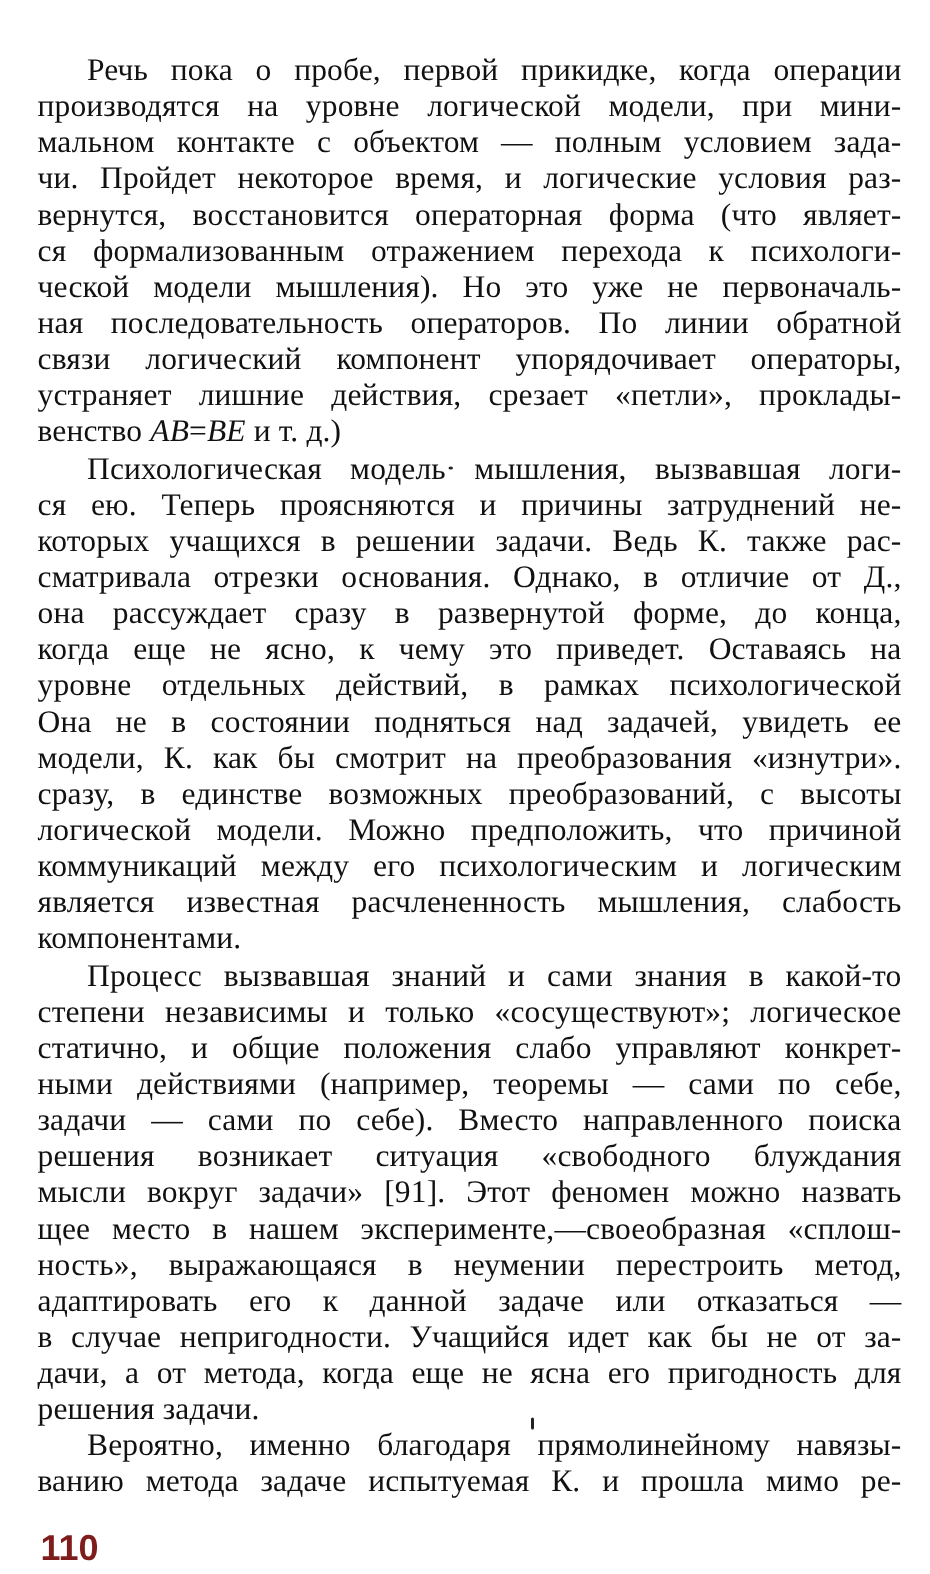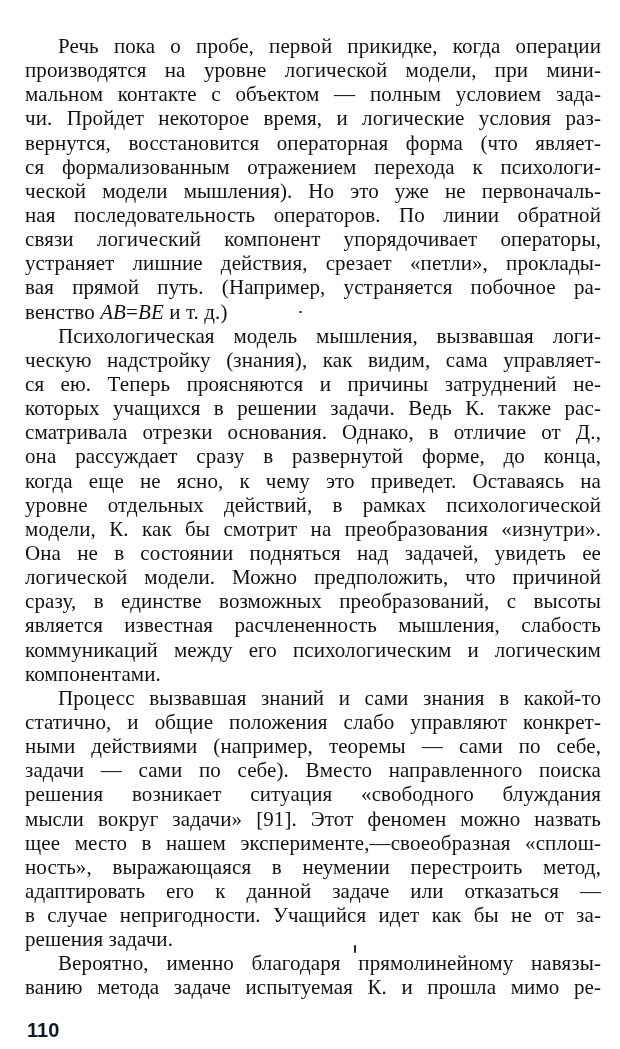--- a/index.html
+++ b/index.html
@@ -15,73 +15,73 @@
     text-align: justify;
     text-align-last: justify;
     letter-spacing: 0.1px;
   }
   .line.indent { padding-left: 33px; }
   .line.last { text-align-last: left; }
   .it { font-style: italic; font-family: Liberation Serif, serif; }
   .pagenum {
     position:absolute; left:27px; top:1019px;
     font-family: "Liberation Sans", "DejaVu Sans", sans-serif;
-    font-weight: bold; font-size: 20px; color:#0f172a;
+    font-weight: bold; font-size: 24px; color:#7f1d1d;
   }
   .speck { position:absolute; background:#222; border-radius:50%; }
 </style>
 </head>
 <body>
 
 <div class="page">
 
   <div>
     <div class="line indent">Речь пока о пробе, первой прикидке, когда операции</div>
     <div class="line">производятся на уровне логической модели, при мини-</div>
     <div class="line">мальном контакте с объектом — полным условием зада-</div>
     <div class="line">чи. Пройдет некоторое время, и логические условия раз-</div>
     <div class="line">вернутся, восстановится операторная форма (что являет-</div>
     <div class="line">ся формализованным отражением перехода к психологи-</div>
     <div class="line">ческой модели мышления). Но это уже не первоначаль-</div>
     <div class="line">ная последовательность операторов. По линии обратной</div>
     <div class="line">связи логический компонент упорядочивает операторы,</div>
     <div class="line">устраняет лишние действия, срезает «петли», проклады-</div>
-    <div class="line">вая прямой путь. (Например, устраняется побочное ра-</div>
     <div class="line last"><span>венство </span><span class="it">AB</span><span>=</span><span class="it">BE</span><span> и т. д.)</span></div>
   </div>
 
   <div>
     <div class="line indent">Психологическая модель мышления, вызвавшая логи-</div>
-    <div class="line">ческую надстройку (знания), как видим, сама управляет-</div>
     <div class="line">ся ею. Теперь проясняются и причины затруднений не-</div>
     <div class="line">которых учащихся в решении задачи. Ведь К. также рас-</div>
     <div class="line">сматривала отрезки основания. Однако, в отличие от Д.,</div>
     <div class="line">она рассуждает сразу в развернутой форме, до конца,</div>
     <div class="line">когда еще не ясно, к чему это приведет. Оставаясь на</div>
     <div class="line">уровне отдельных действий, в рамках психологической</div>
+    <div class="line">Она не в состоянии подняться над задачей, увидеть ее</div>
     <div class="line">модели, К. как бы смотрит на преобразования «изнутри».</div>
-    <div class="line">Она не в состоянии подняться над задачей, увидеть ее</div>
+    <div class="line">сразу, в единстве возможных преобразований, с высоты</div>
     <div class="line">логической модели. Можно предположить, что причиной</div>
-    <div class="line">сразу, в единстве возможных преобразований, с высоты</div>
+    <div class="line">коммуникаций между его психологическим и логическим</div>
     <div class="line">является известная расчлененность мышления, слабость</div>
-    <div class="line">коммуникаций между его психологическим и логическим</div>
     <div class="line last">компонентами.</div>
   </div>
 
   <div>
     <div class="line indent">Процесс вызвавшая знаний и сами знания в какой-то</div>
+    <div class="line">степени независимы и только «сосуществуют»; логическое</div>
     <div class="line">статично, и общие положения слабо управляют конкрет-</div>
     <div class="line">ными действиями (например, теоремы — сами по себе,</div>
     <div class="line">задачи — сами по себе). Вместо направленного поиска</div>
     <div class="line">решения возникает ситуация «свободного блуждания</div>
     <div class="line">мысли вокруг задачи» [91]. Этот феномен можно назвать</div>
     <div class="line">щее место в нашем эксперименте,—своеобразная «сплош-</div>
     <div class="line">ность», выражающаяся в неумении перестроить метод,</div>
     <div class="line">адаптировать его к данной задаче или отказаться —</div>
     <div class="line">в случае непригодности. Учащийся идет как бы не от за-</div>
+    <div class="line">дачи, а от метода, когда еще не ясна его пригодность для</div>
     <div class="line last">решения задачи.</div>
   </div>
 
   <div>
     <div class="line indent">Вероятно, именно благодаря прямолинейному навязы-</div>
     <div class="line">ванию метода задаче испытуемая К. и прошла мимо ре-</div>
 
   </div>
 </div>
 

